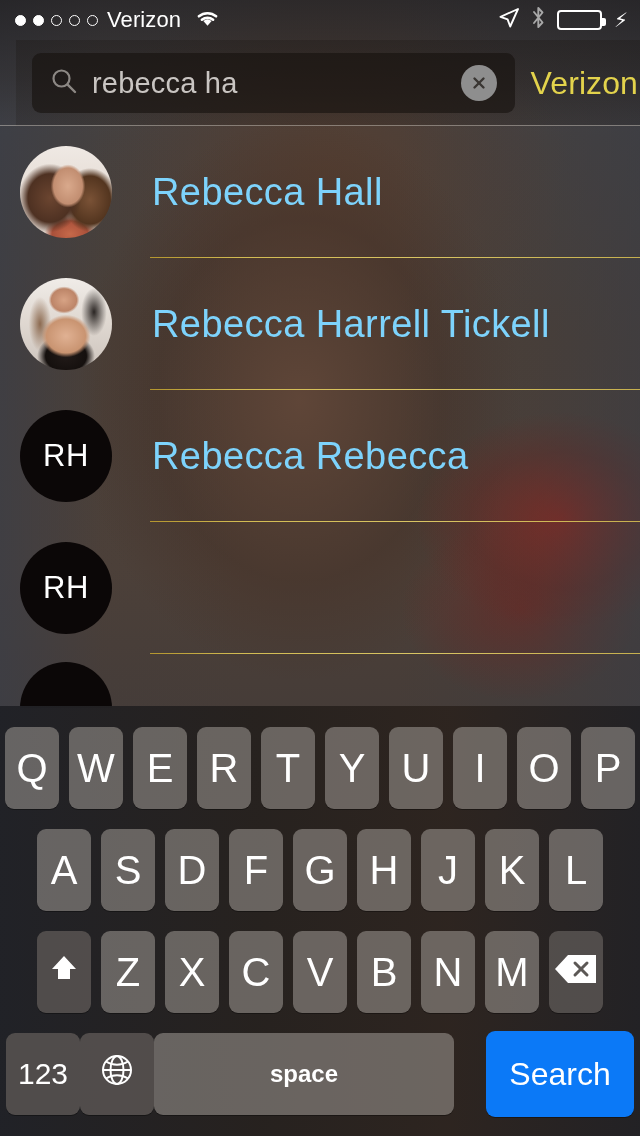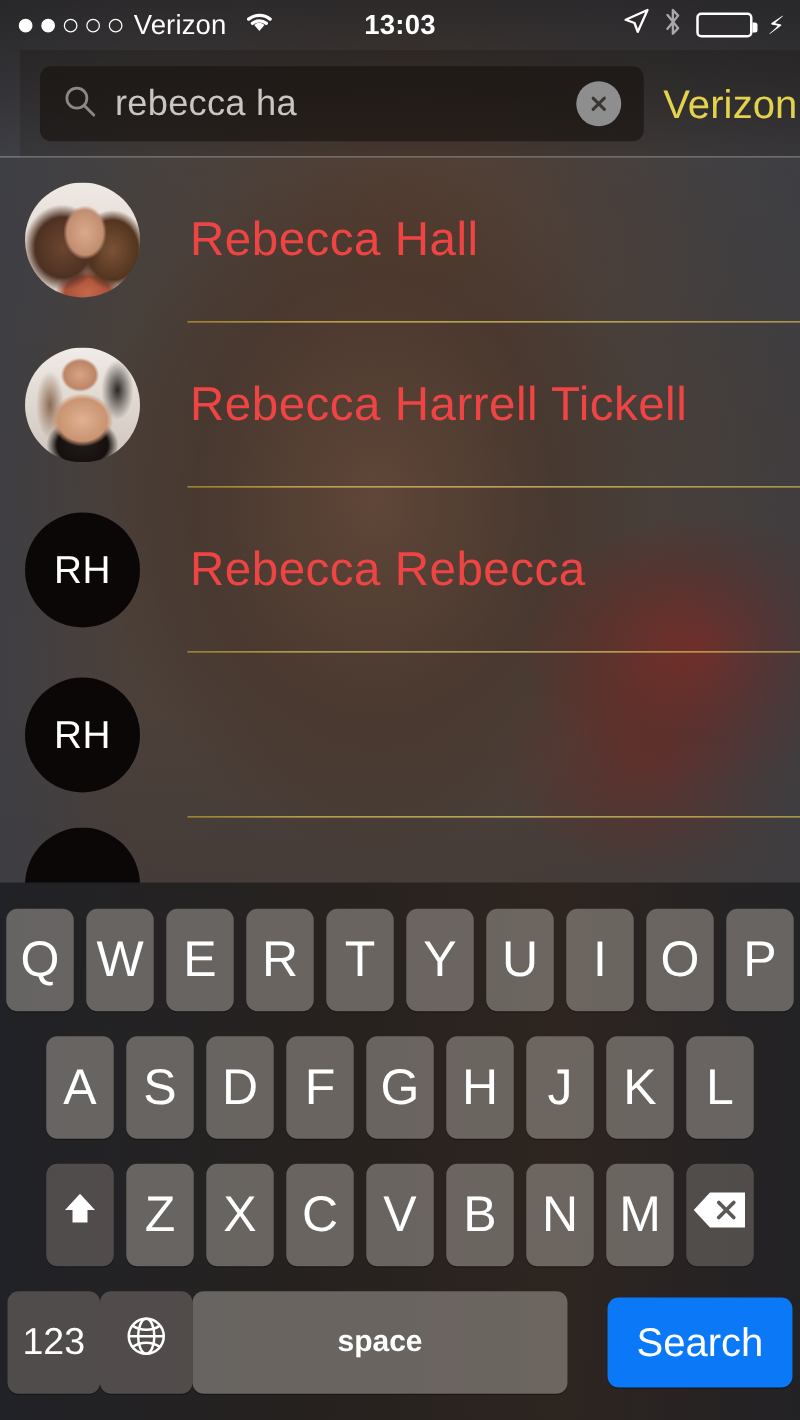--- a/index.html
+++ b/index.html
@@ -106,21 +106,21 @@
     width:92px; height:92px; border-radius:50%;
     margin-left:20px; flex:none;
     display:flex; align-items:center; justify-content:center;
     overflow:hidden; position:relative;
   }
   .avatar.initials{ background:#0b0707; }
   .avatar .ini{
     color:#fff; font-size:31px; font-weight:normal; letter-spacing:.5px;
   }
   .name{
-    margin-left:40px; color:#ef4444; font-size:38px;
+    margin-left:40px; color:#7dd3fc; font-size:38px;
     font-weight:300; letter-spacing:.4px; white-space:nowrap;
   }
   .row-sep{
     position:absolute; left:150px; right:0; bottom:0; height:1.5px;
     background:linear-gradient(90deg, #b99a2e 0%, #d9c254 18%, #e0cc66 55%, #cdb64f 100%);
     opacity:.95;
   }
 
   
   .ph1{
@@ -173,21 +173,21 @@
     box-shadow:0 1px 0 rgba(0,0,0,.35);
   }
   .krow.r1 .key{ width:54px; height:82px; }
   .krow.r2 .key{ width:54px; height:82px; }
   .krow.r3 .key{ width:54px; height:82px; }
   .key.wide{ background:rgba(92,88,85,.80); width:84px; height:82px; }
   .key.fn{ background:rgba(92,88,85,.80); }
   .krow.r4 .key.num{ width:74px; height:82px; font-size:30px; }
   .krow.r4 .key.globe{ width:74px; height:82px; }
   .krow.r4 .key.space{ width:300px; height:82px; font-size:24px; background:rgba(160,155,150,.55);font-weight:bold; }
-  .krow.r4 .key.ret{ width:148px; height:72px; font-size:32px; background:#0b79f7; color:#fff;margin-left:32px; }
+  .krow.r4 .key.ret{ width:148px; height:86px; font-size:32px; background:#0b79f7; color:#fff;margin-left:32px; }
   .shift-arrow{ display:block; }
   .del-glyph{ display:block; }
 </style>
 </head>
 <body>
 
 <div id="backdrop">
   <div class="vignette"></div>
   <div class="topdim"></div>
 </div>
@@ -203,21 +203,20 @@
     </div>
     <span class="carrier">Verizon</span>
     <span class="wifi">
       <svg width="27" height="20" viewBox="0 0 27 20">
         <path d="M13.5 17.8 L9.4 12.9 a6.6 6.6 0 0 1 8.2 0 Z" fill="#fff"></path>
         <path d="M4.9 8.3 a13.6 13.6 0 0 1 17.2 0" stroke="#fff" stroke-width="2.6" fill="none" stroke-linecap="round"></path>
         <path d="M7.9 11.7 a9.2 9.2 0 0 1 11.2 0" stroke="#fff" stroke-width="2.6" fill="none" stroke-linecap="round"></path>
       </svg>
     </span>
   </div>
-  <div class="sb-center">13:03</div>
   <div class="sb-right">
     <span>
       <svg width="22" height="22" viewBox="0 0 22 22">
         <path d="M20 2 L2.5 9.8 L9.6 12.4 L12.2 19.5 Z" fill="none" stroke="#fff" stroke-width="1.9" stroke-linejoin="round"></path>
       </svg>
     </span>
     <span>
       <svg width="15" height="23" viewBox="0 0 15 23">
         <path d="M3 6 L11.5 16.5 L7.3 21 L7.3 2 L11.5 6.5 L3 17" fill="none" stroke="#a8a8a8" stroke-width="1.9" stroke-linejoin="round" stroke-linecap="round"></path>
       </svg>

